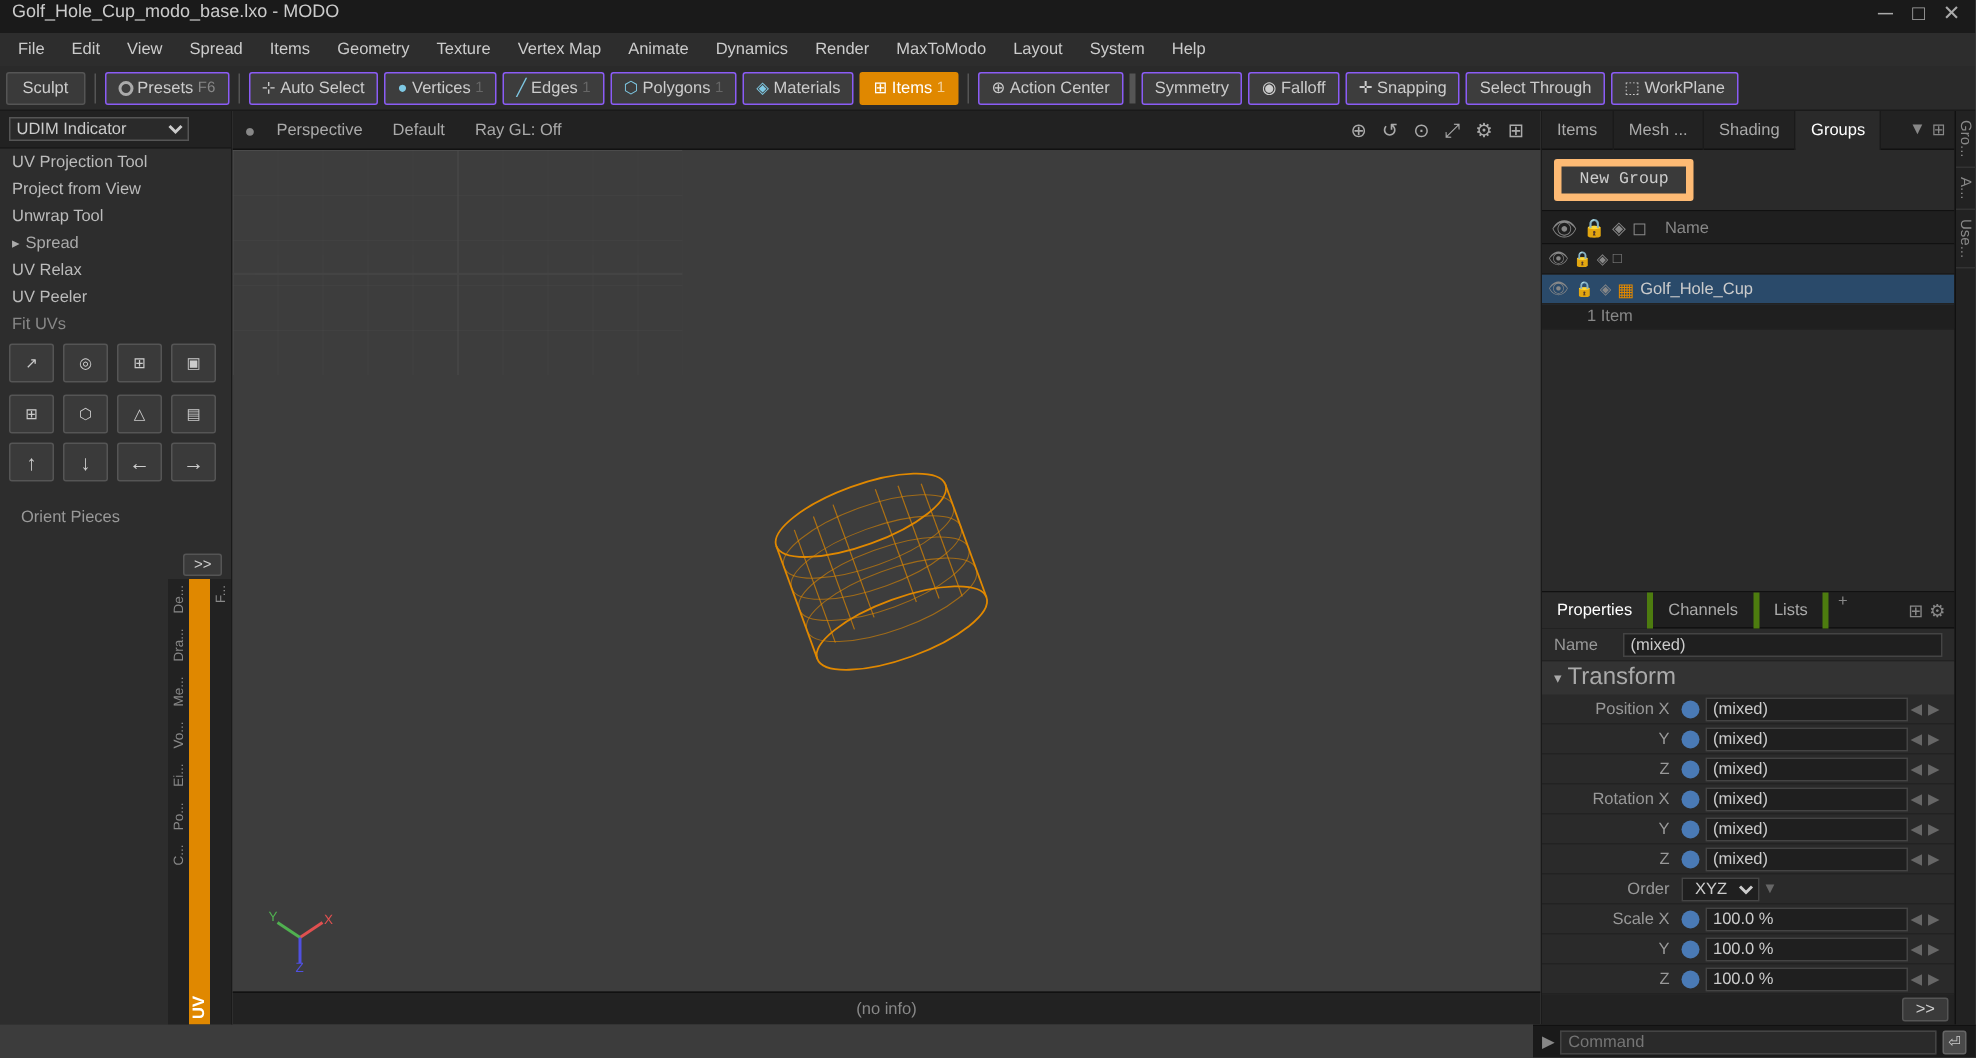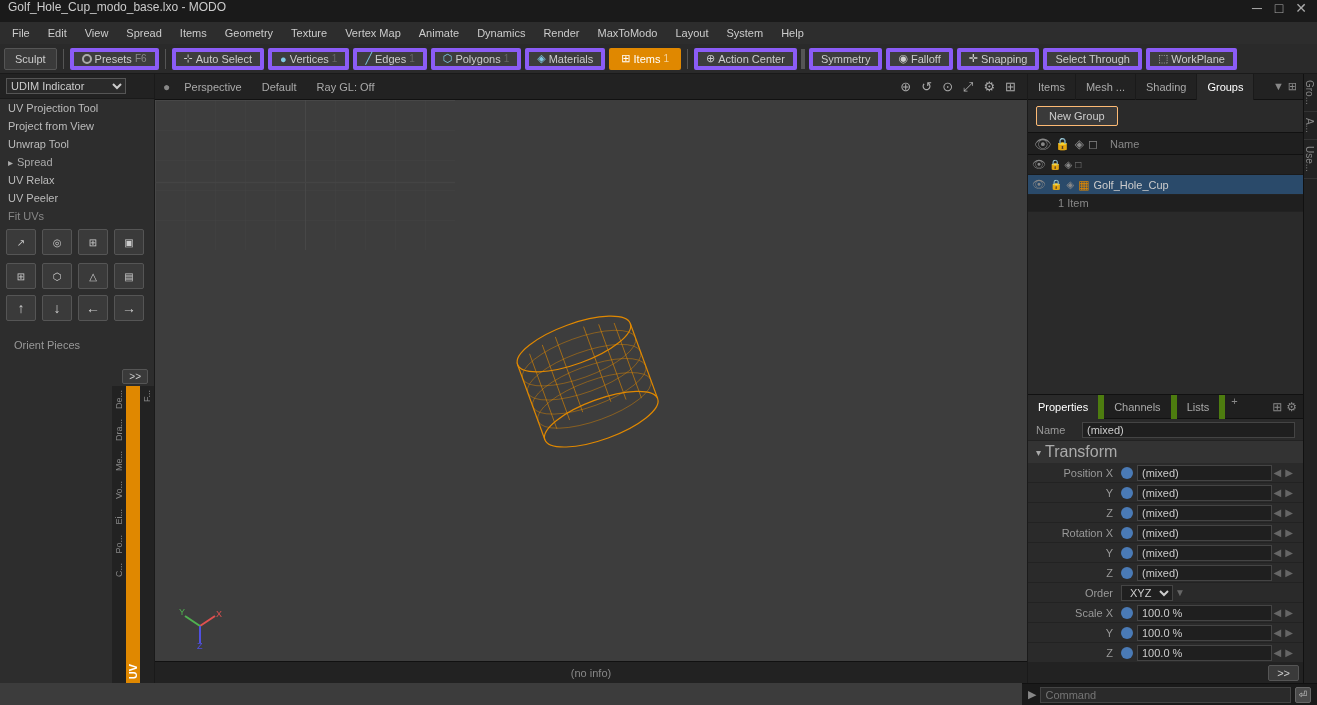--- a/index.html
+++ b/index.html
@@ -61,21 +61,21 @@
       background: #2a2a2a;
       height: 30px;
       display: flex;
       align-items: center;
       padding: 0 4px;
       gap: 4px;
       border-bottom: 1px solid #1a1a1a;
     }
     .toolbar-btn {
       background: #3d3d3d;
-      border: 4px solid #8b5cf6;
+      border: 1px solid #8b5cf6;
       color: #ccc;
       padding: 2px 8px;
       font-size: 11px;
       cursor: pointer;
       border-radius: 2px;
       height: 22px;
       display: flex;
       align-items: center;
       gap: 3px;
     }
@@ -320,26 +320,27 @@
       padding-right: 6px;
     }
 
     
     #new-group-area {
       padding: 6px 8px;
       border-bottom: 1px solid #111;
     }
     .new-group-btn {
       background: #3a3a3a;
-      border: 1px solid #fdba74;
+      border: 5px solid #fdba74;
       color: #ccc;
       padding: 3px 12px;
       font-size: 11px;
       cursor: pointer;
       border-radius: 2px;
+      font-family: Liberation Mono, monospace;
     }
 
     
     #items-list {
       flex: 1;
       overflow-y: auto;
       max-height: 230px;
     }
     .items-list-row {
       display: flex;
@@ -376,21 +377,21 @@
       border-bottom: 1px solid #111;
     }
     .prop-tab {
       padding: 0 10px;
       height: 24px;
       display: flex;
       align-items: center;
       font-size: 11px;
       color: #aaa;
       cursor: pointer;
-      border-right: 6px solid #4d7c0f;
+      border-right: 4px solid #4d7c0f;
     }
     .prop-tab.active {
       background: #2a2a2a;
       color: #fff;
     }
     .prop-tab-add {
       padding: 0 6px;
       color: #888;
       cursor: pointer;
     }

